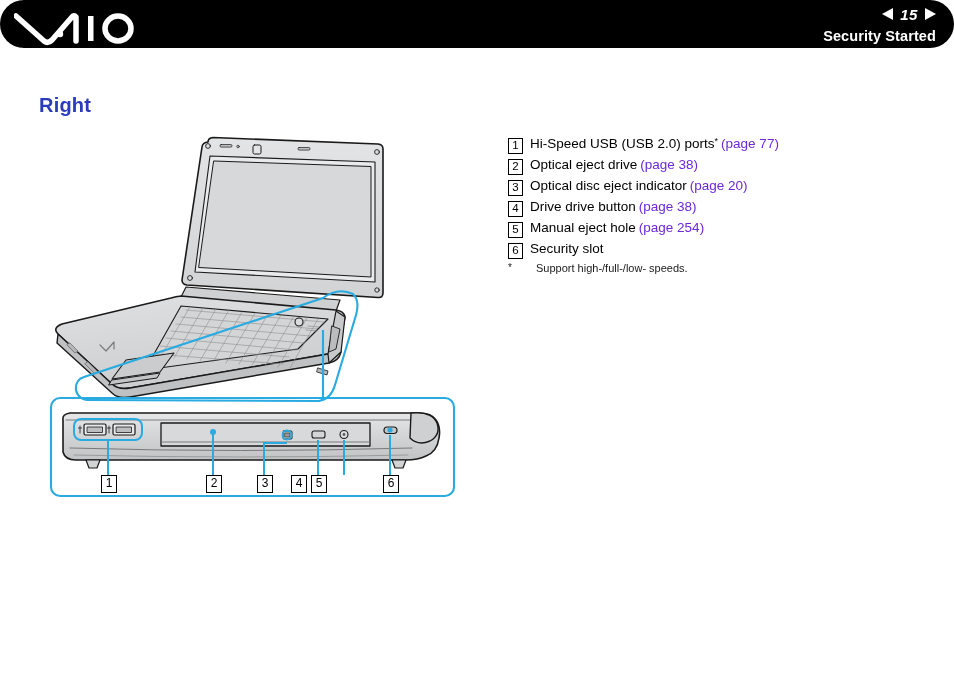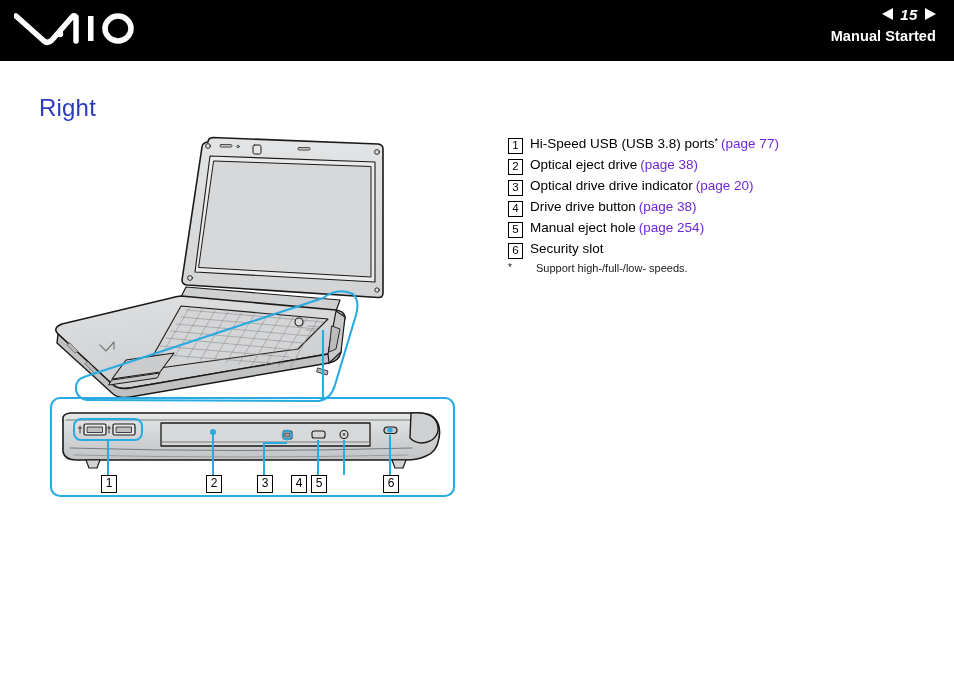--- a/index.html
+++ b/index.html
@@ -14,22 +14,23 @@
     font-family: "Liberation Sans", sans-serif;
     overflow: hidden;
     position: relative;
   }
 
   
   .header {
     position: absolute;
     left: 0; top: 0;
     width: 954px;
-    height: 61px;
+    height: 48px;
     background: #000000;
+    border-radius: 26px;
   }
   .vaio-logo {
     position: absolute;
     left: 14px;
     top: 8px;
     width: 120px;
     height: 38px;
   }
   .header-right {
     position: absolute;
@@ -74,23 +75,23 @@
     color: #ffffff;
     margin-top: 4px;
     letter-spacing: 0.1px;
   }
 
   
   .page-title {
     position: absolute;
     left: 39px;
     top: 94px;
-    font-size: 24px;
+    font-size: 20px;
     color: #2b3bbd;
-    font-weight: normal;
+    font-weight: bold;
     letter-spacing: 0.2px;
   }
 
   
   .callout-list {
     position: absolute;
     left: 508px;
     top: 136px;
     width: 420px;
   }
@@ -182,45 +183,45 @@
       <ellipse cx="104" cy="20.5" rx="13" ry="12.5" fill="none" stroke="#ffffff" stroke-width="5.5"></ellipse>
     </svg>
   </div>
 
   <div class="header-right">
     <div class="pagenav">
       <span class="nav-arrow left"></span>
       <span class="pagenum">15</span>
       <span class="nav-arrow right"></span>
     </div>
-    <div class="section-name">Manual Started</div>
+    <div class="section-name">Security Started</div>
   </div>
 
 </div>
 
 <div class="page-title">Right</div>
 
 <div class="callout-list">
 
   <div class="callout-row">
     <span class="num-box">1</span>
-    <span class="callout-text">Hi-Speed USB (USB 3.8) ports</span>
+    <span class="callout-text">Hi-Speed USB (USB 2.0) ports</span>
       <span class="sup-star">*</span>
     <span class="page-ref">(page 77)</span>
   </div>
 
   <div class="callout-row">
     <span class="num-box">2</span>
     <span class="callout-text">Optical eject drive</span>
     <span class="page-ref">(page 38)</span>
   </div>
 
   <div class="callout-row">
     <span class="num-box">3</span>
-    <span class="callout-text">Optical drive drive indicator</span>
+    <span class="callout-text">Optical disc eject indicator</span>
     <span class="page-ref">(page 20)</span>
   </div>
 
   <div class="callout-row">
     <span class="num-box">4</span>
     <span class="callout-text">Drive drive button</span>
     <span class="page-ref">(page 38)</span>
   </div>
 
   <div class="callout-row">

